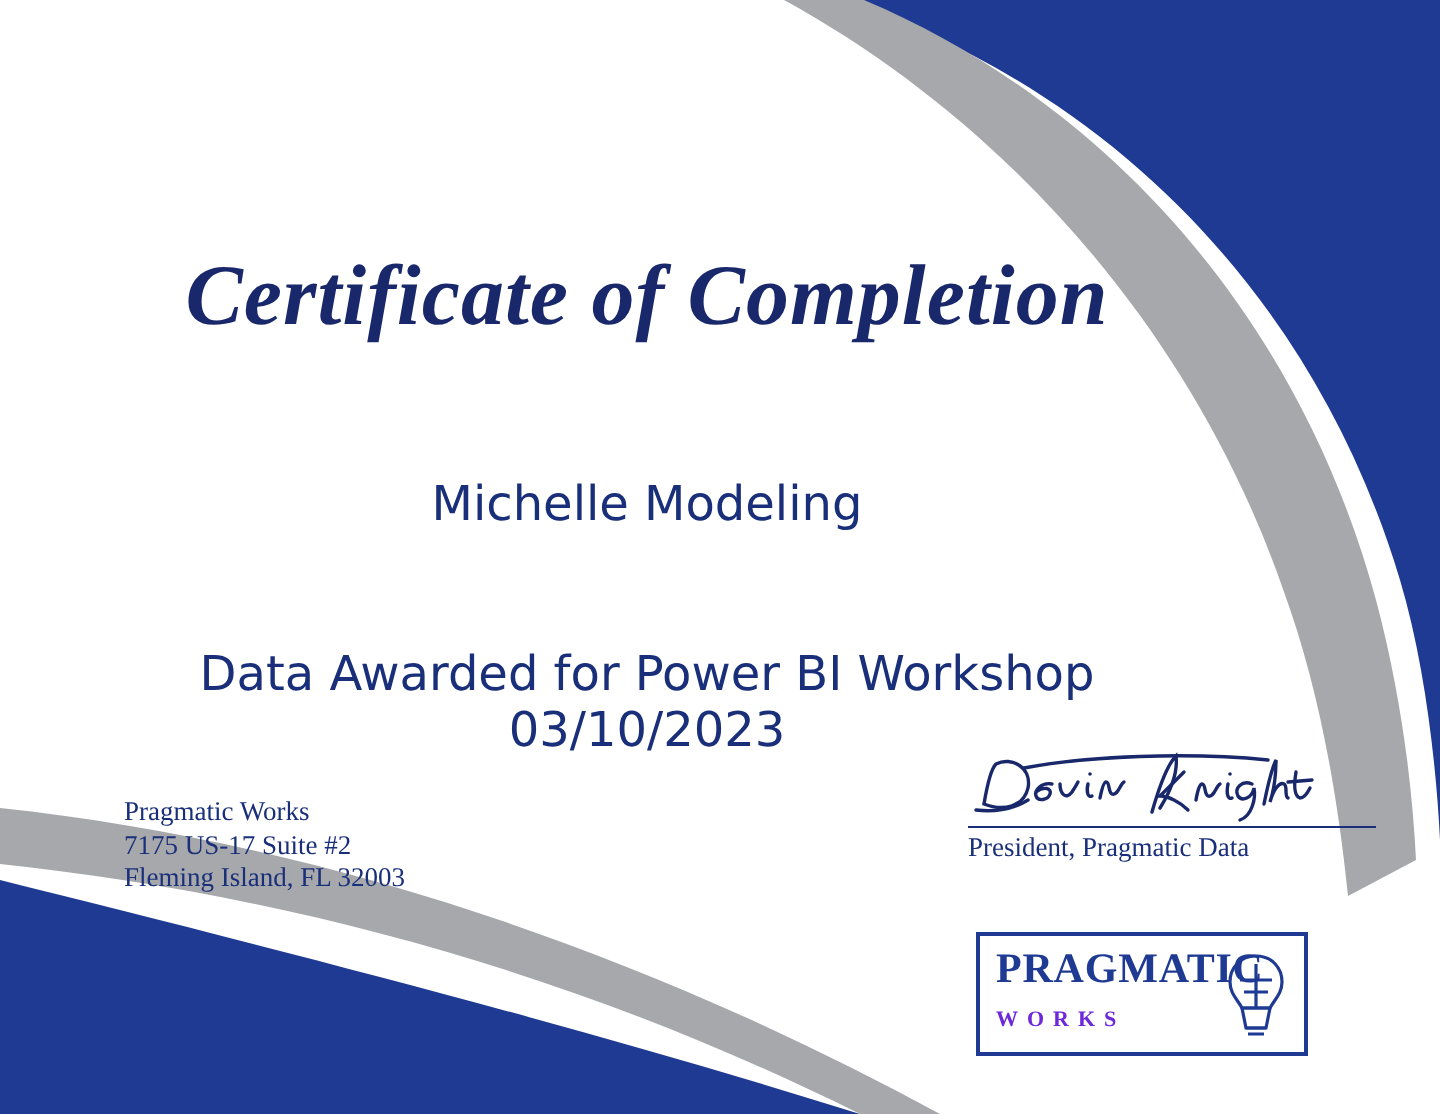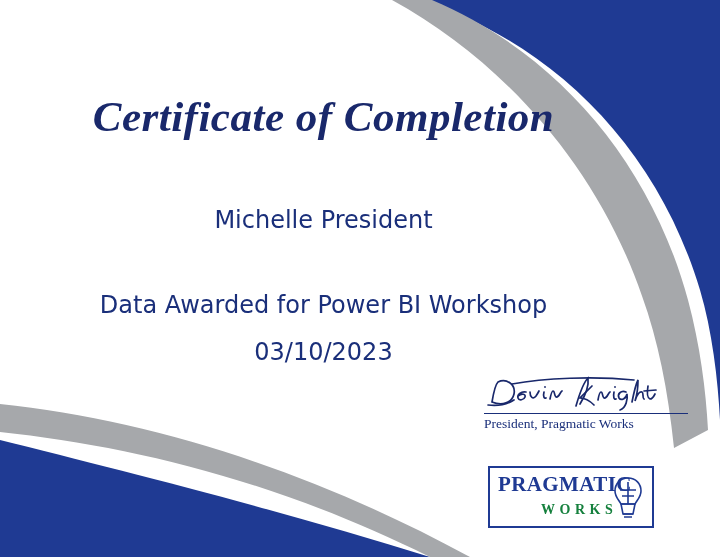--- a/index.html
+++ b/index.html
@@ -28,20 +28,21 @@
     width: 720px;
     height: 557px;
   }
 
   
   .center-block {
     position: absolute;
     left: 0;
     width: 647px;
     text-align: center;
+    margin-top: 32px;
   }
 
   #title {
     top: 92px;
     font-family: "Liberation Serif", serif;
     font-style: italic;
     font-weight: bold;
     font-size: 43px;
     letter-spacing: 0.5px;
     color: #19286b;
@@ -65,21 +66,21 @@
     font-size: 24px;
     color: #1a2f7a;
   }
   #course-name {
     top: 291px;
     font-family: "DejaVu Sans", sans-serif;
     font-size: 24px;
     color: #1a2f7a;
   }
   #course-date {
-    top: 338px;
+    top: 319px;
     font-family: "DejaVu Sans", sans-serif;
     font-size: 24px;
     color: #1a2f7a;
   }
 
   
   #address-block {
     position: absolute;
     left: 62px;
     top: 398px;
@@ -143,26 +144,25 @@
     font-family: "Liberation Serif", serif;
     font-weight: bold;
     font-size: 21px;
     letter-spacing: 0.4px;
     color: #1f3a93;
     line-height: 25px;
   }
   #logo-works {
     font-family: "Liberation Serif", serif;
     font-weight: bold;
-    font-size: 14px;
+    font-size: 11px;
     letter-spacing: 4.5px;
-    color: #15803d;
+    color: #6d28d9;
     line-height: 20px;
     margin-top: 3px;
-    margin-left: 43px;
   }
   #logo-bulb {
     position: absolute;
     right: 8px;
     top: 8px;
     width: 32px;
     height: 44px;
   }
 </style>
 </head>
@@ -176,24 +176,29 @@
 
     <path d="M392,0 L432,0 C555,52 650,160 688,300 C700,345 706,390 708,430 L674,448
              C668,390 658,340 642,296 C598,168 505,62 392,0 Z" fill="#a6a8ab"></path>
 
     <path d="M0,557 L0,440 C120,470 280,510 430,557 Z" fill="#1f3a93"></path>
 
     <path d="M0,432 L0,404 C150,420 310,470 470,557 L430,557 C275,480 130,446 0,432 Z" fill="#a6a8ab"></path>
   </svg>
 
   <div class="center-block" id="title">Certificate of Completion</div>
-  <div class="center-block" id="recipient">Michelle President</div>
+  <div class="center-block" id="recipient">Michelle Modeling</div>
   <div class="center-block" id="course-name">Data Awarded for Power BI Workshop</div>
   <div class="center-block" id="course-date">03/10/2023</div>
 
+  <div id="address-block">
+    <div>Pragmatic Works</div>
+    <div>7175 US-17 Suite #2</div>
+    <div>Fleming Island, FL 32003</div>
+  </div>
 
   <div id="signature-block">
     <div id="signature-img">
       <svg id="sig-svg" width="200" height="42" viewBox="0 0 200 42">
         <g fill="none" stroke="#19286b" stroke-width="1.7" stroke-linecap="round">
 
           <path d="M8,30 C10,18 12,12 14,10 C22,6 32,12 30,22 C28,31 18,34 8,30 Z"></path>
           <path d="M4,33 C12,34 22,33 30,28"></path>
 
           <path d="M34,24 C38,21 42,22 41,25 C40,28 35,29 34,26 C33,23 37,19 42,20"></path>
@@ -211,21 +216,21 @@
           <path d="M142,20 C137,18 133,22 135,26 C137,29 142,27 143,22 C144,27 142,36 136,38"></path>
           <path d="M148,30 C150,20 152,12 154,8 C154,18 152,26 151,29 C153,22 156,19 158,20 C160,21 158,26 160,27"></path>
           <path d="M164,14 C163,20 163,26 166,27 C168,27 170,24 171,22"></path>
           <path d="M160,19 L172,18"></path>
 
           <path d="M28,12 C60,6 110,4 150,8"></path>
         </g>
       </svg>
     </div>
     <div id="signature-rule"></div>
-    <div id="signer-title">President, Pragmatic Works</div>
+    <div id="signer-title">President, Pragmatic Data</div>
   </div>
 
   <div id="logo">
     <div id="logo-text">
       <div id="logo-pragmatic">PRAGMATIC</div>
       <div id="logo-works">WORKS</div>
     </div>
     <svg id="logo-bulb" viewBox="0 0 32 44">
       <g fill="none" stroke="#1f3a93" stroke-width="1.6">
         <path d="M16,2 C8,2 3,8 3,15 C3,21 7,24 9,28 L23,28 C25,24 29,21 29,15 C29,8 24,2 16,2 Z"></path>

